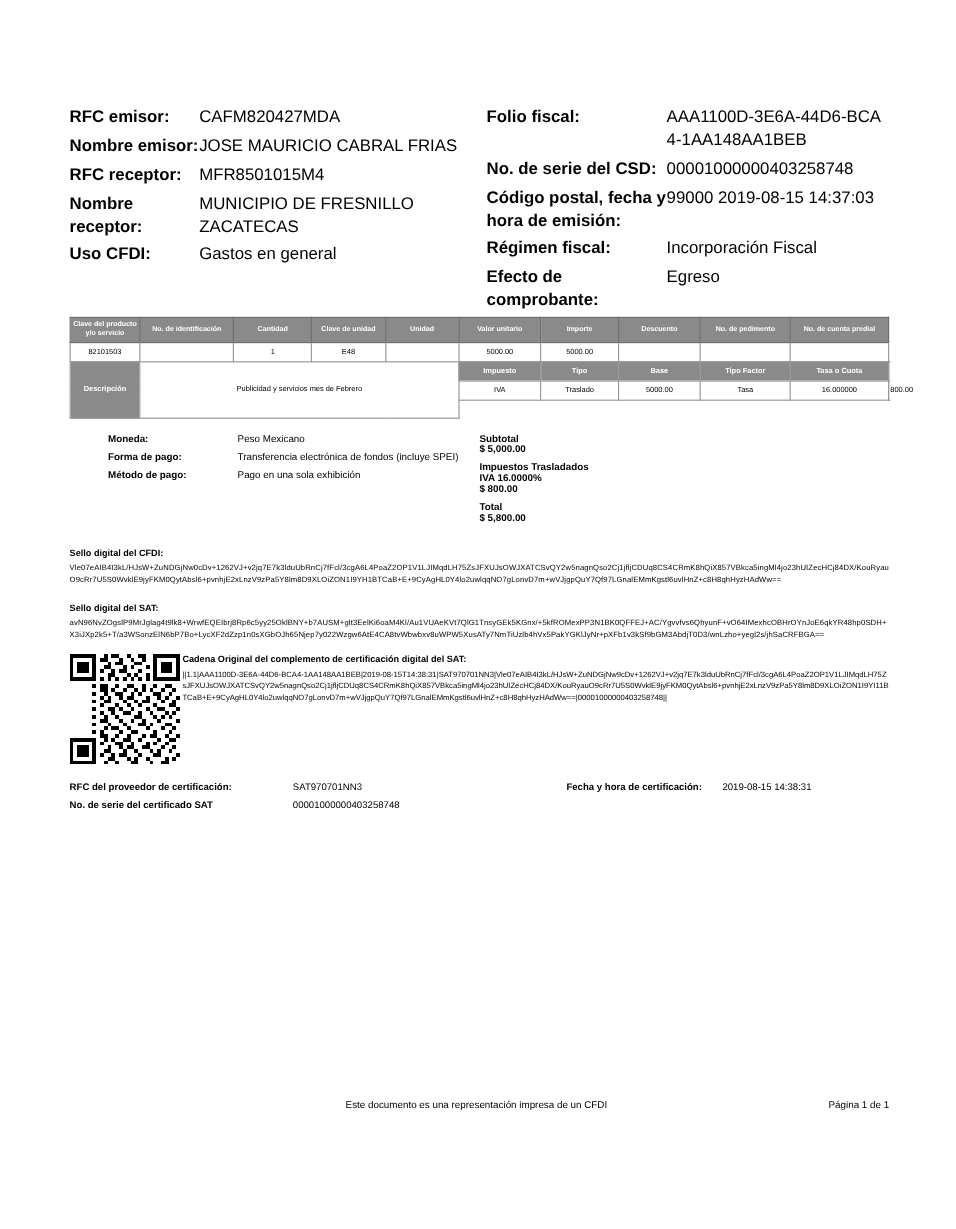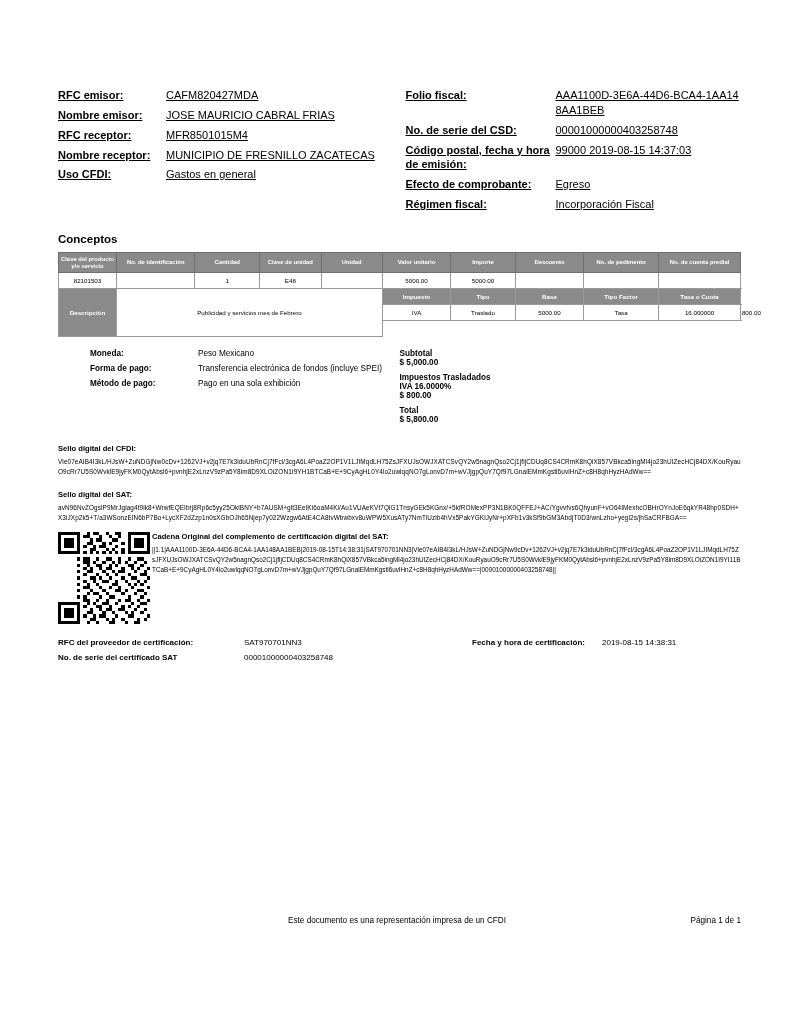--- a/index.html
+++ b/index.html
@@ -26,23 +26,22 @@
     position: absolute;
     left: 58px;
     top: 88px;
     width: 683px;
   }
 
   
   .hdr {
     display: flex;
     gap: 12px;
-    font-size: 11px;
+    font-size: 14px;
     line-height: 1.35;
-    text-decoration: underline;
   }
   .hdr-col { width: 50%; }
   .hdr-row {
     display: flex;
     margin-bottom: 5px;
   }
   .hdr-left .hdr-label { width: 108px; font-weight: bold; }
   .hdr-left .hdr-value { flex: 1; }
   .hdr-right .hdr-label { width: 150px; font-weight: bold; }
   .hdr-right .hdr-value { flex: 1; word-break: break-all; }
@@ -217,31 +216,30 @@
         </div>
         <div class="hdr-row">
           <div class="hdr-label">No. de serie del CSD:</div>
           <div class="hdr-value">00001000000403258748</div>
         </div>
         <div class="hdr-row">
           <div class="hdr-label">Código postal, fecha y hora de emisión:</div>
           <div class="hdr-value">99000 2019-08-15 14:37:03</div>
         </div>
         <div class="hdr-row">
+          <div class="hdr-label">Régimen fiscal:</div>
+          <div class="hdr-value">Incorporación Fiscal</div>
+        </div>
+        <div class="hdr-row">
           <div class="hdr-label">Efecto de comprobante:</div>
           <div class="hdr-value">Egreso</div>
         </div>
-        <div class="hdr-row">
-          <div class="hdr-label">Régimen fiscal:</div>
-          <div class="hdr-value">Incorporación Fiscal</div>
-        </div>
       </div>
     </div>
 
-    <div class="section-title">Conceptos</div>
 
     <table class="conc">
       <colgroup>
         <col style="width:8.5%">
           <col style="width:11.5%">
           <col style="width:9.5%">
         <col style="width:9%">
           <col style="width:9%">
           <col style="width:10%">
         <col style="width:9.5%">

